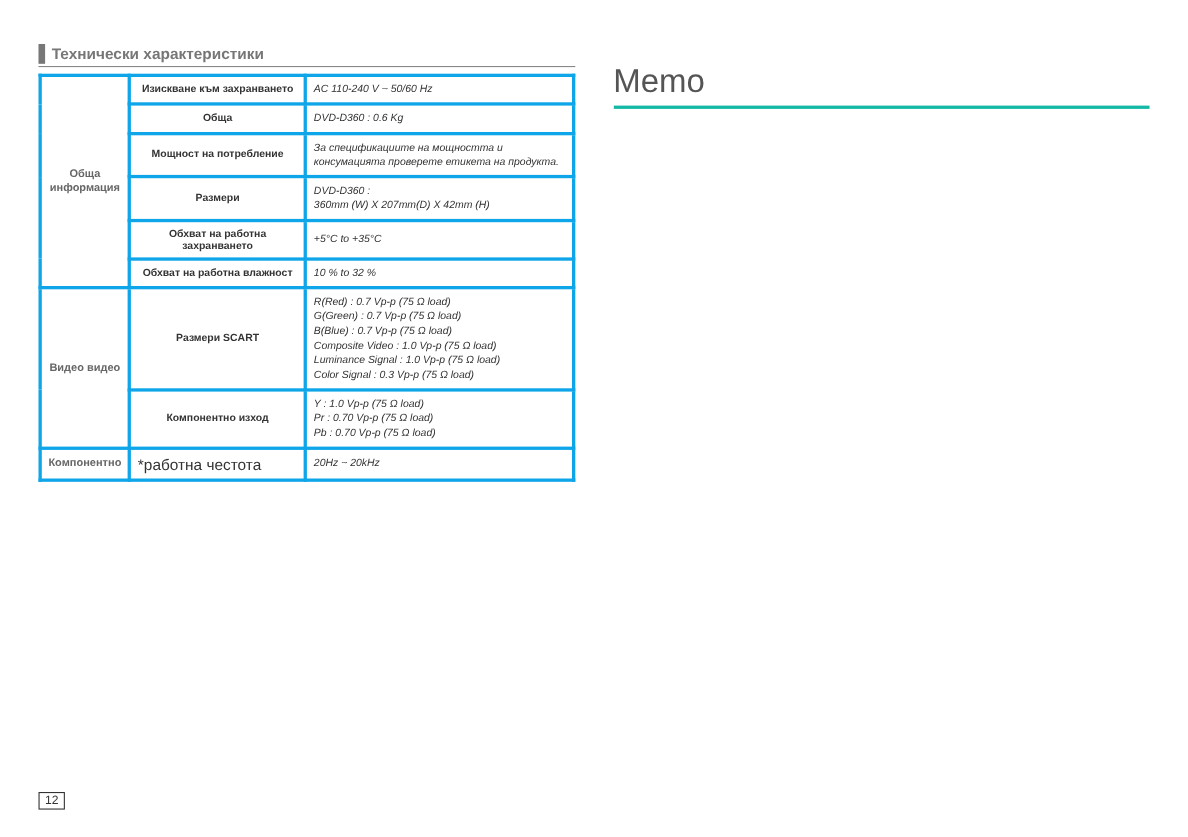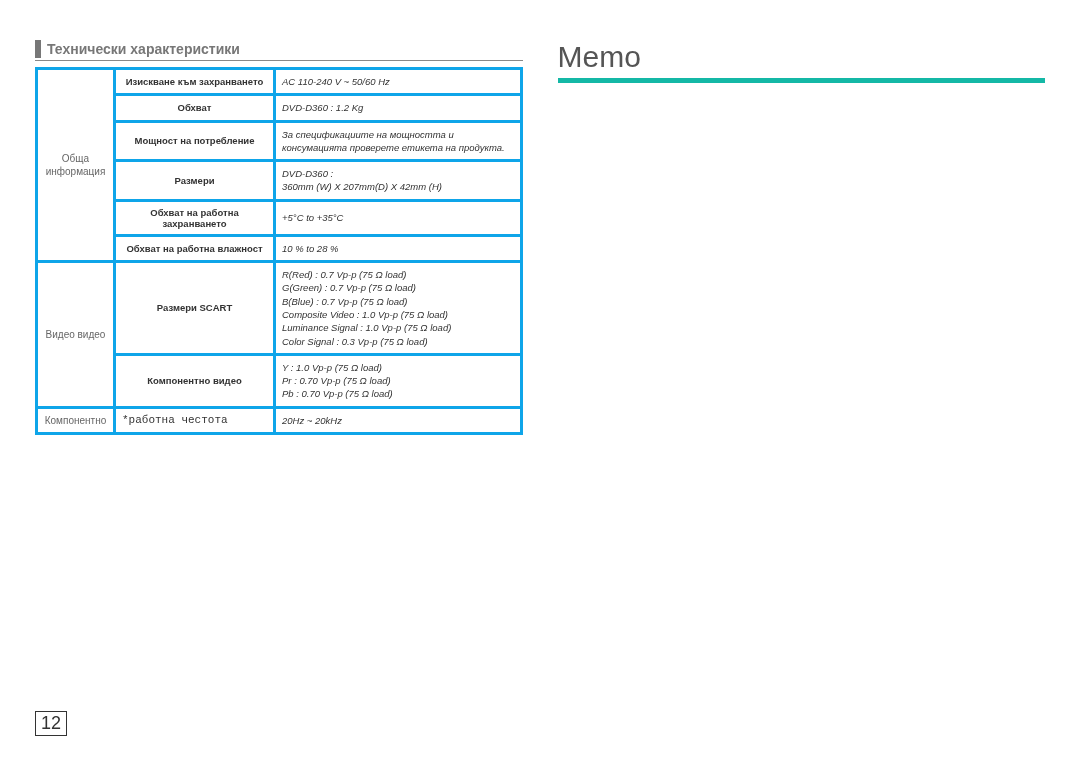--- a/index.html
+++ b/index.html
@@ -34,116 +34,116 @@
     height: 18px;
     background: #777;
     margin-right: 6px;
   }
   .section-header .title {
     font-size: 14px;
     font-weight: bold;
     color: #777;
   }
   .memo-header {
-    border-bottom: 5px solid #14b8a6;
+    border-bottom: 3px solid #14b8a6;
     padding-bottom: 4px;
+    margin-top: 18px;
   }
   .memo-header .memo {
     font-size: 30px;
     color: #555;
   }
   table.spec {
     border-collapse: collapse;
     width: 100%;
     font-size: 10px;
   }
   table.spec td {
     border: 3px solid #0ea5e9;
     padding: 5px 6px;
     vertical-align: middle;
   }
   td.rowhead {
     width: 78px;
     text-align: center;
-    font-weight: normal;
+    font-weight: bold;
     color: #666;
     font-size: 10px;
     line-height: 1.3;
   }
   td.label {
     width: 160px;
     text-align: center;
     font-weight: bold;
     font-size: 9.5px;
     padding: 8px 4px;
   }
   td.value {
     font-size: 9.5px;
     line-height: 1.4;
     font-style: italic;
   }
   td.label-plain {
     width: 160px;
     text-align: left;
-    font-size: 11px;
+    font-size: 14px;
     padding-left: 40px;
-    font-family: Liberation Mono, monospace;
   }
   .page-number {
     position: absolute;
     bottom: 25px;
     left: 35px;
     border: 1px solid #333;
     padding: 1px 5px;
-    font-size: 18px;
+    font-size: 11px;
   }
 </style>
 </head>
 <body>
 
 <div class="page">
   <div class="left-col">
     <div class="section-header">
       <div class="bar"></div>
       <div class="title">Технически характеристики</div>
     </div>
     <table class="spec">
       <tbody id="spec-body">
           <tr>
             <td class="rowhead" rowspan="6">Обща информация</td>
             <td class="label">Изискване към захранването</td>
             <td class="value">AC 110-240 V ~ 50/60 Hz</td>
           </tr>
           <tr>
-            <td class="label">Обхват</td>
-            <td class="value">DVD-D360 : 1.2 Kg</td>
+            <td class="label">Обща</td>
+            <td class="value">DVD-D360 : 0.6 Kg</td>
           </tr>
           <tr>
             <td class="label">Мощност на потребление</td>
             <td class="value">За спецификациите на мощността и консумацията проверете етикета на продукта.</td>
           </tr>
           <tr>
             <td class="label">Размери</td>
             <td class="value">DVD-D360 :<br>360mm (W) X 207mm(D) X 42mm (H)</td>
           </tr>
           <tr>
             <td class="label">Обхват на работна захранването</td>
             <td class="value">+5°C to +35°C</td>
           </tr>
           <tr>
             <td class="label">Обхват на работна влажност</td>
-            <td class="value">10 % to 28 %</td>
+            <td class="value">10 % to 32 %</td>
           </tr>
           <tr>
             <td class="rowhead" rowspan="2">Видео видео</td>
             <td class="label">Размери SCART</td>
             <td class="value">R(Red) : 0.7 Vp-p (75 Ω load)<br>G(Green) : 0.7 Vp-p (75 Ω load)<br>B(Blue) : 0.7 Vp-p (75 Ω load)<br>Composite Video : 1.0 Vp-p (75 Ω load)<br>Luminance Signal : 1.0 Vp-p (75 Ω load)<br>Color Signal : 0.3 Vp-p (75 Ω load)</td>
           </tr>
           <tr>
-            <td class="label">Компонентно видео</td>
+            <td class="label">Компонентно изход</td>
             <td class="value">Y : 1.0 Vp-p (75 Ω load)<br>Pr : 0.70 Vp-p (75 Ω load)<br>Pb : 0.70 Vp-p (75 Ω load)</td>
           </tr>
           <tr>
             <td class="rowhead" rowspan="1">Компонентно</td>
             <td class="label-plain">*работна честота</td>
             <td class="value">20Hz ~ 20kHz</td>
           </tr>
         </tbody>
     </table>
   </div>

